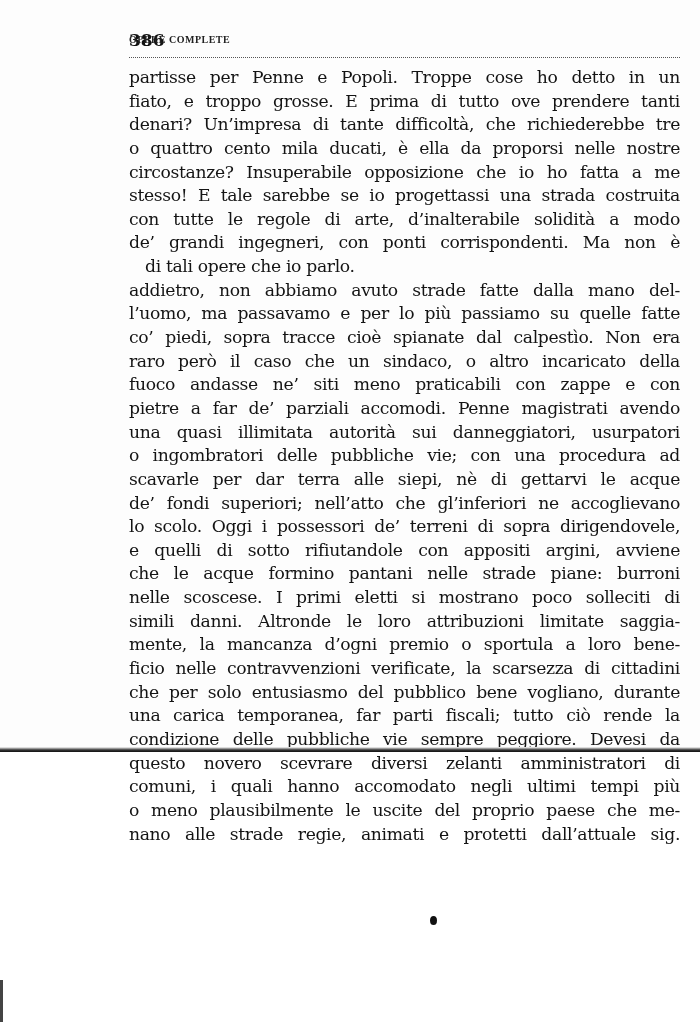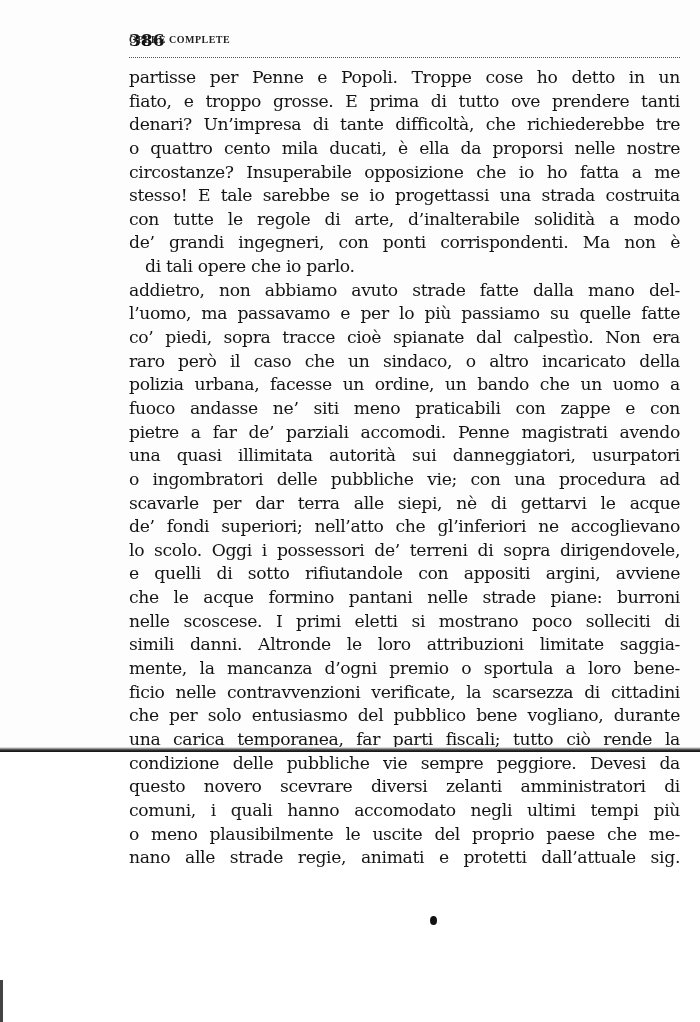--- a/index.html
+++ b/index.html
@@ -34,21 +34,20 @@
     <div class="line">o quattro cento mila ducati, è ella da proporsi nelle nostre</div>
     <div class="line">circostanze? Insuperabile opposizione che io ho fatta a me</div>
     <div class="line">stesso! E tale sarebbe se io progettassi una strada costruita</div>
     <div class="line">con tutte le regole di arte, d’inalterabile solidità a modo</div>
     <div class="line">de’ grandi ingegneri, con ponti corrispondenti. Ma non è</div>
     <div class="line last">di tali opere che io parlo.</div>
     <div class="line">addietro, non abbiamo avuto strade fatte dalla mano del-</div>
     <div class="line">l’uomo, ma passavamo e per lo più passiamo su quelle fatte</div>
     <div class="line">co’ piedi, sopra tracce cioè spianate dal calpestìo. Non era</div>
     <div class="line">raro però il caso che un sindaco, o altro incaricato della</div>
-    <div class="line">polizia urbana, facesse un ordine, un bando che un uomo a</div>
     <div class="line">fuoco andasse ne’ siti meno praticabili con zappe e con</div>
     <div class="line">pietre a far de’ parziali accomodi. Penne magistrati avendo</div>
     <div class="line">una quasi illimitata autorità sui danneggiatori, usurpatori</div>
     <div class="line">o ingombratori delle pubbliche vie; con una procedura ad</div>
     <div class="line">scavarle per dar terra alle siepi, nè di gettarvi le acque</div>
     <div class="line">de’ fondi superiori; nell’atto che gl’inferiori ne accoglievano</div>
     <div class="line">lo scolo. Oggi i possessori de’ terreni di sopra dirigendovele,</div>
     <div class="line">e quelli di sotto rifiutandole con appositi argini, avviene</div>
     <div class="line">che le acque formino pantani nelle strade piane: burroni</div>
     <div class="line">nelle scoscese. I primi eletti si mostrano poco solleciti di</div>

